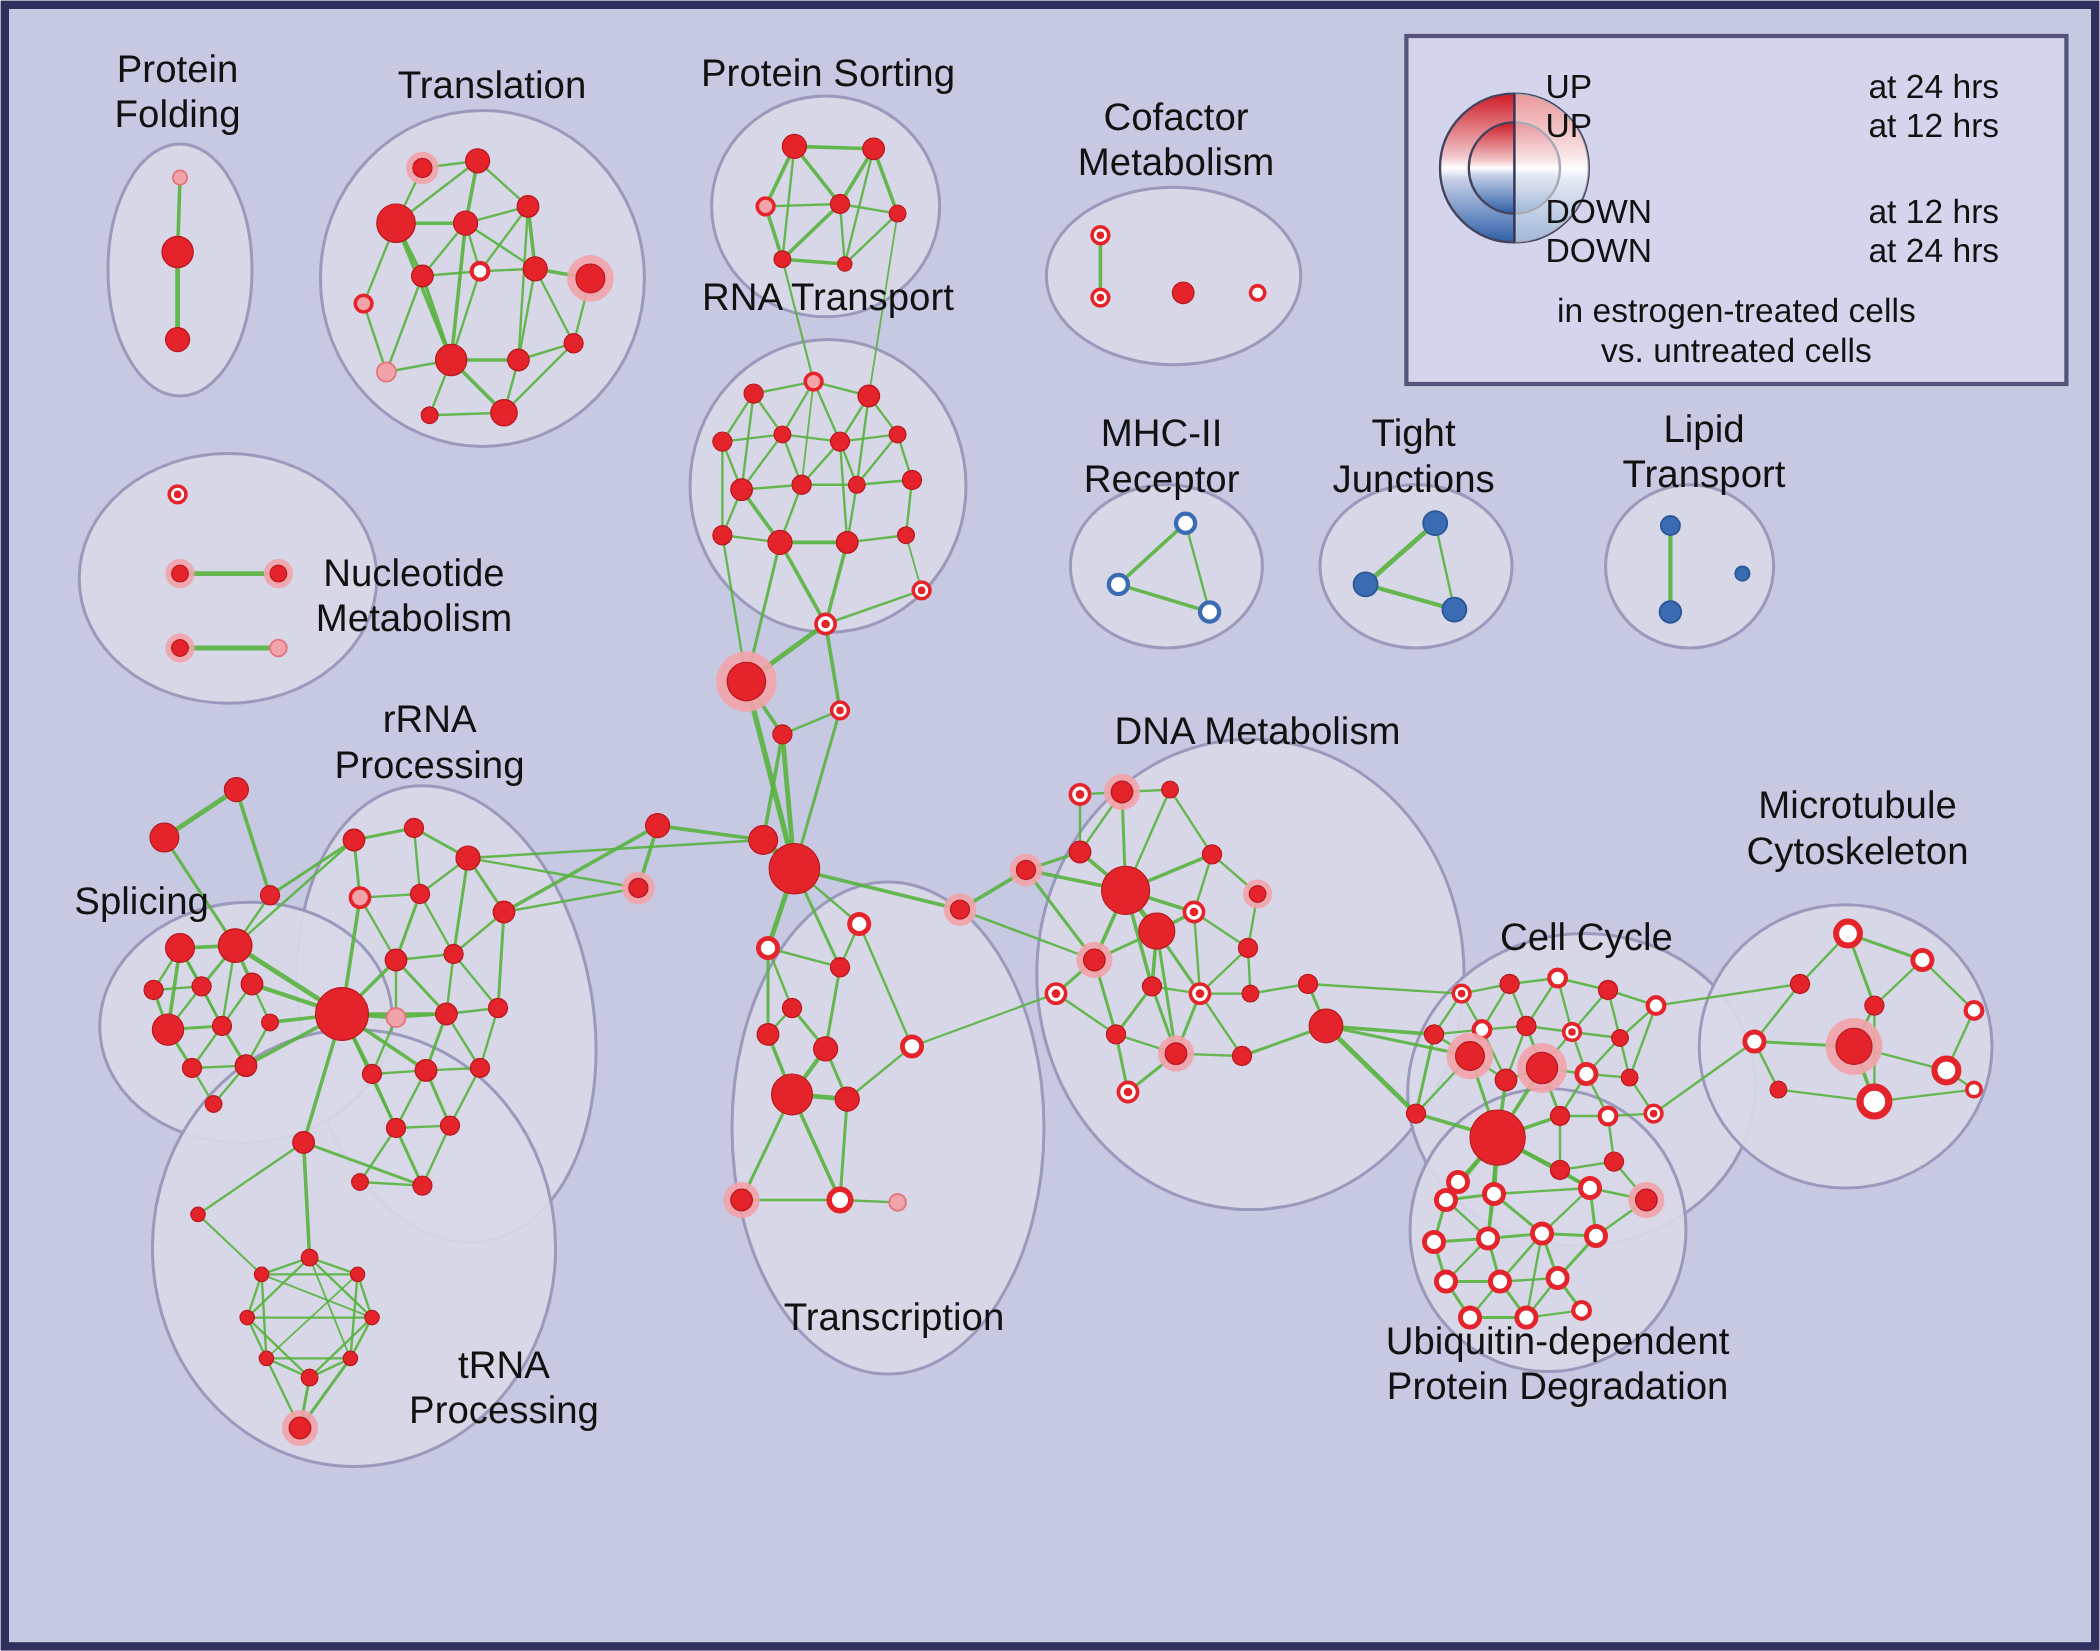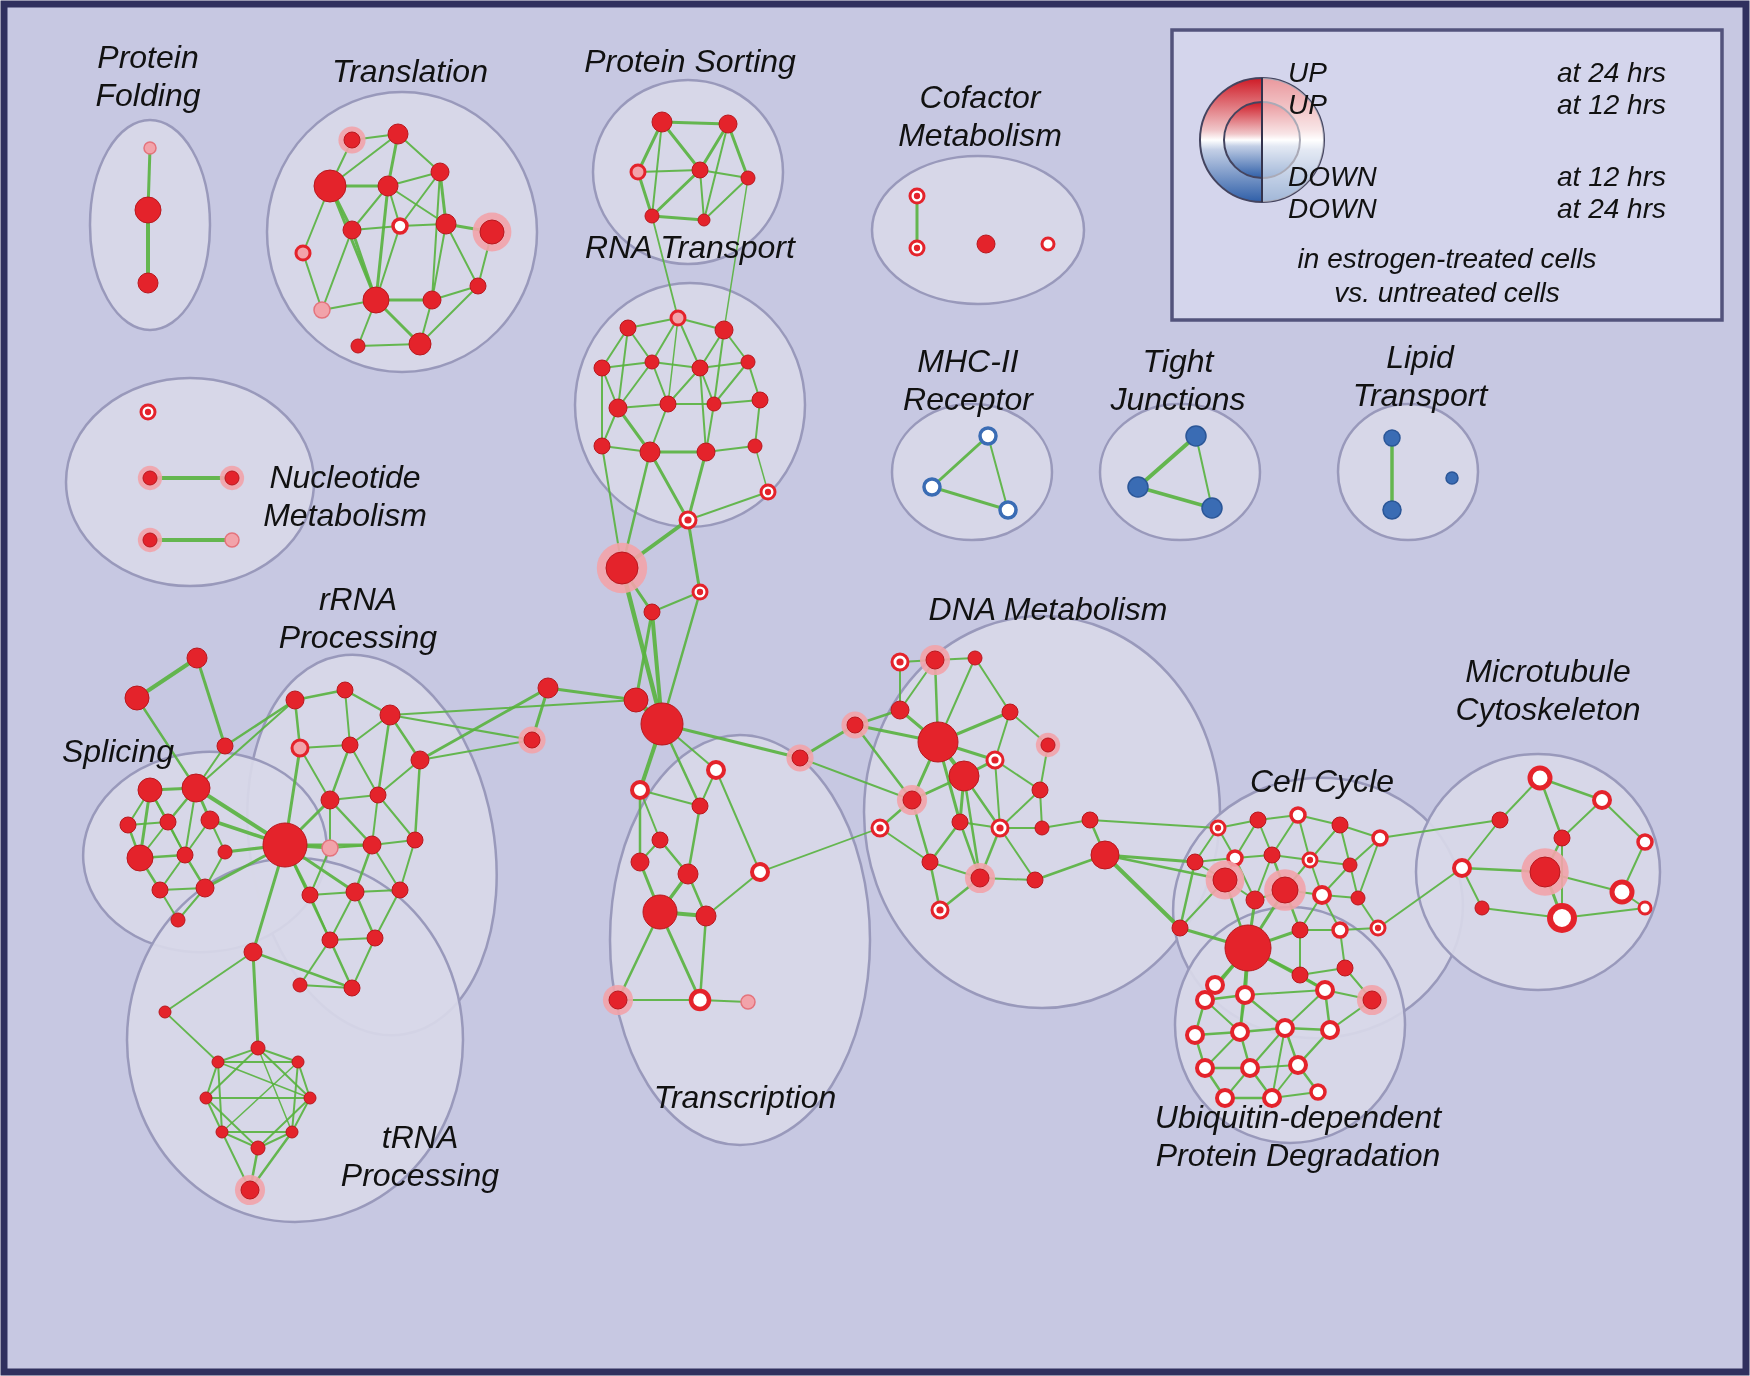--- a/index.html
+++ b/index.html
@@ -1,16 +1,16 @@
 <!DOCTYPE html>
 <html><head>
 <meta charset="utf-8">
 <style>
   html,body{margin:0;padding:0;background:#ffffff;}
-  #figure-wrap{width:1750px;height:1376px;position:relative;font-family:"Liberation Sans",sans-serif;font-style:italic;}
+  #figure-wrap{width:1750px;height:1376px;position:relative;font-family:"Liberation Sans",sans-serif;}
   svg{display:block;}
   text{font-family:"Liberation Sans",sans-serif;}
 </style>
 </head>
 <body>
 
 <div id="figure-wrap">
   <svg id="net" width="1750" height="1376" viewBox="0 0 1750 1376" xmlns="http://www.w3.org/2000/svg">
       <defs>
         <linearGradient id="updown" x1="0" y1="0" x2="0" y2="1">

